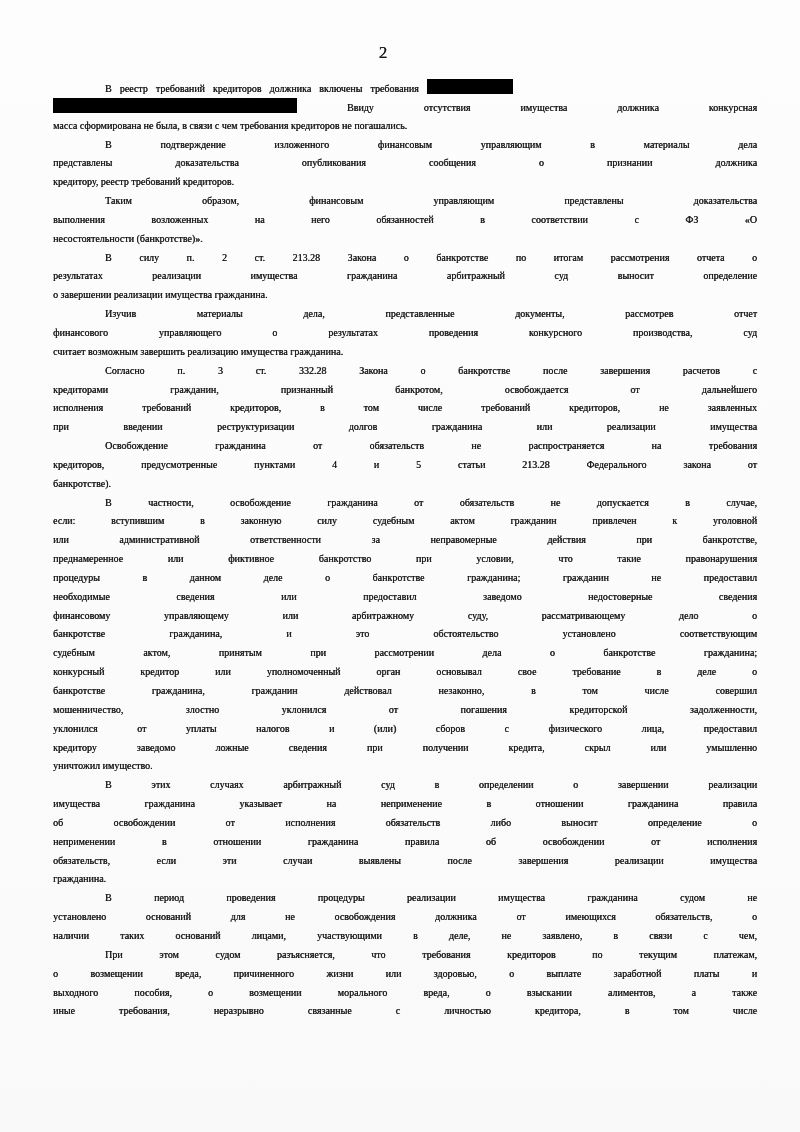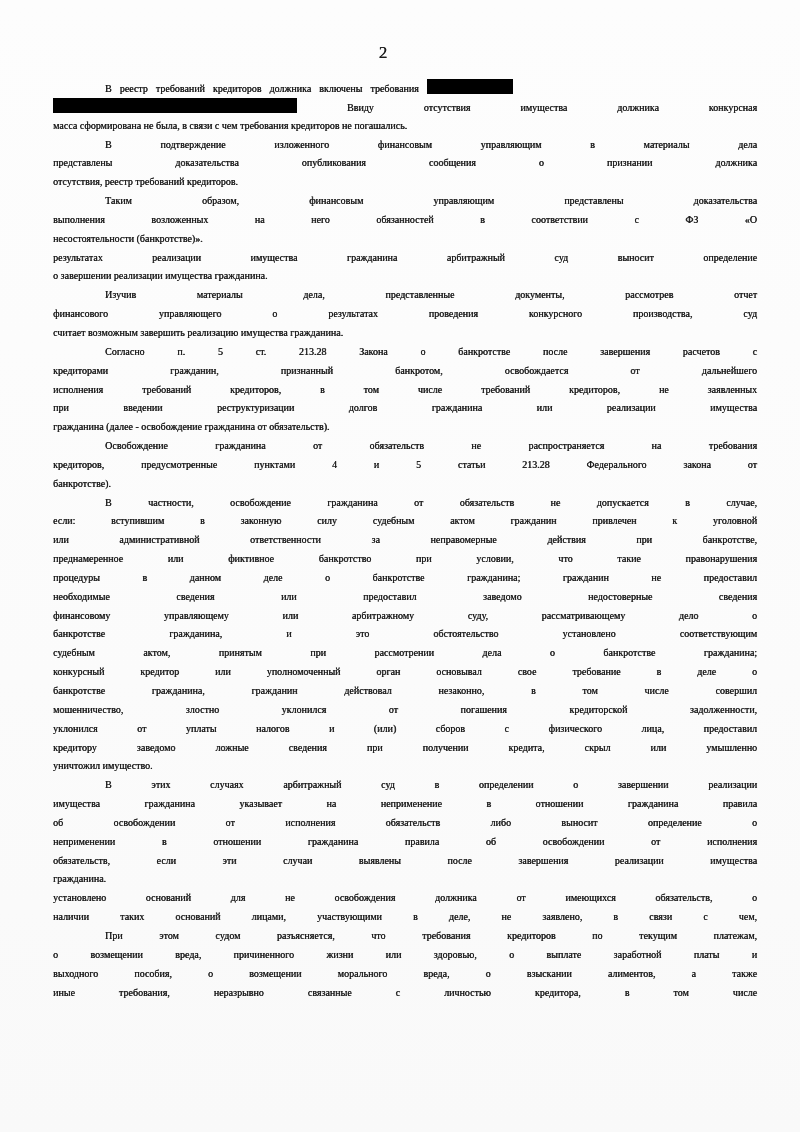--- a/index.html
+++ b/index.html
@@ -64,34 +64,34 @@
 <body>
 
 <div class="page">
   <div class="page-number">2</div>
   <div class="text-block" id="text-block">
       <div class="line indent loose"><span>В реестр требований кредиторов должника включены требования</span> <span class="redaction" style="width: 86px;"></span></div>
       <div class="line"><span class="redaction" style="width: 244px;"></span> <span>Ввиду отсутствия имущества должника конкурсная</span></div>
       <div class="line end"><span>масса сформирована не была, в связи с чем требования кредиторов не погашались.</span></div>
       <div class="line indent"><span>В подтверждение изложенного финансовым управляющим в материалы дела</span></div>
       <div class="line"><span>представлены доказательства опубликования сообщения о признании должника</span></div>
-      <div class="line end"><span>отсутствия, реестр требований кредиторов.</span></div>
+      <div class="line end"><span>кредитору, реестр требований кредиторов.</span></div>
       <div class="line indent"><span>Таким образом, финансовым управляющим представлены доказательства</span></div>
       <div class="line"><span>выполнения возложенных на него обязанностей в соответствии с ФЗ «О</span></div>
       <div class="line end"><span>несостоятельности (банкротстве)».</span></div>
+      <div class="line indent"><span>В силу п. 2 ст. 213.28 Закона о банкротстве по итогам рассмотрения отчета о</span></div>
       <div class="line"><span>результатах реализации имущества гражданина арбитражный суд выносит определение</span></div>
       <div class="line end"><span>о завершении реализации имущества гражданина.</span></div>
       <div class="line indent"><span>Изучив материалы дела, представленные документы, рассмотрев отчет</span></div>
       <div class="line"><span>финансового управляющего о результатах проведения конкурсного производства, суд</span></div>
       <div class="line end"><span>считает возможным завершить реализацию имущества гражданина.</span></div>
-      <div class="line indent"><span>Согласно п. 5 ст. 213.28 Закона о банкротстве после завершения расчетов с</span></div>
+      <div class="line indent"><span>Согласно п. 3 ст. 332.28 Закона о банкротстве после завершения расчетов с</span></div>
       <div class="line"><span>кредиторами гражданин, признанный банкротом, освобождается от дальнейшего</span></div>
       <div class="line"><span>исполнения требований кредиторов, в том числе требований кредиторов, не заявленных</span></div>
       <div class="line"><span>при введении реструктуризации долгов гражданина или реализации имущества</span></div>
-      <div class="line end"><span>гражданина (далее - освобождение гражданина от обязательств).</span></div>
       <div class="line indent"><span>Освобождение гражданина от обязательств не распространяется на требования</span></div>
       <div class="line"><span>кредиторов, предусмотренные пунктами 4 и 5 статьи 213.28 Федерального закона от</span></div>
       <div class="line end"><span>банкротстве).</span></div>
       <div class="line indent"><span>В частности, освобождение гражданина от обязательств не допускается в случае,</span></div>
       <div class="line"><span>если: вступившим в законную силу судебным актом гражданин привлечен к уголовной</span></div>
       <div class="line"><span>или административной ответственности за неправомерные действия при банкротстве,</span></div>
       <div class="line"><span>преднамеренное или фиктивное банкротство при условии, что такие правонарушения</span></div>
       <div class="line"><span>процедуры в данном деле о банкротстве гражданина; гражданин не предоставил</span></div>
       <div class="line"><span>необходимые сведения или предоставил заведомо недостоверные сведения</span></div>
       <div class="line"><span>финансовому управляющему или арбитражному суду, рассматривающему дело о</span></div>
@@ -102,20 +102,21 @@
       <div class="line"><span>мошенничество, злостно уклонился от погашения кредиторской задолженности,</span></div>
       <div class="line"><span>уклонился от уплаты налогов и (или) сборов с физического лица, предоставил</span></div>
       <div class="line"><span>кредитору заведомо ложные сведения при получении кредита, скрыл или умышленно</span></div>
       <div class="line end"><span>уничтожил имущество.</span></div>
       <div class="line indent"><span>В этих случаях арбитражный суд в определении о завершении реализации</span></div>
       <div class="line"><span>имущества гражданина указывает на неприменение в отношении гражданина правила</span></div>
       <div class="line"><span>об освобождении от исполнения обязательств либо выносит определение о</span></div>
       <div class="line"><span>неприменении в отношении гражданина правила об освобождении от исполнения</span></div>
       <div class="line"><span>обязательств, если эти случаи выявлены после завершения реализации имущества</span></div>
       <div class="line end"><span>гражданина.</span></div>
+      <div class="line indent"><span>В период проведения процедуры реализации имущества гражданина судом не</span></div>
       <div class="line"><span>установлено оснований для не освобождения должника от имеющихся обязательств, о</span></div>
       <div class="line"><span>наличии таких оснований лицами, участвующими в деле, не заявлено, в связи с чем,</span></div>
       <div class="line indent"><span>При этом судом разъясняется, что требования кредиторов по текущим платежам,</span></div>
       <div class="line"><span>о возмещении вреда, причиненного жизни или здоровью, о выплате заработной платы и</span></div>
       <div class="line"><span>выходного пособия, о возмещении морального вреда, о взыскании алиментов, а также</span></div>
       <div class="line"><span>иные требования, неразрывно связанные с личностью кредитора, в том числе</span></div>
     </div>
 </div>
 
 </body></html>

